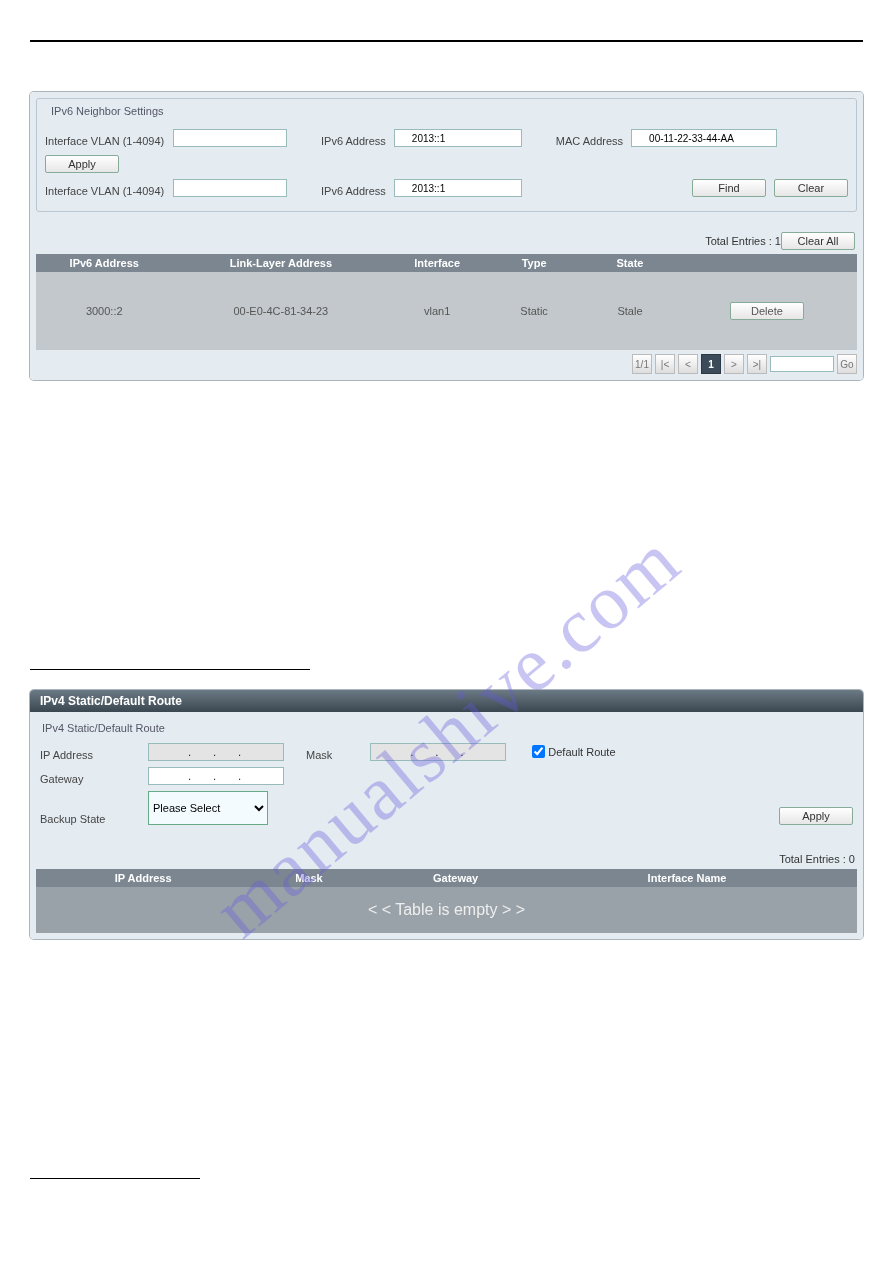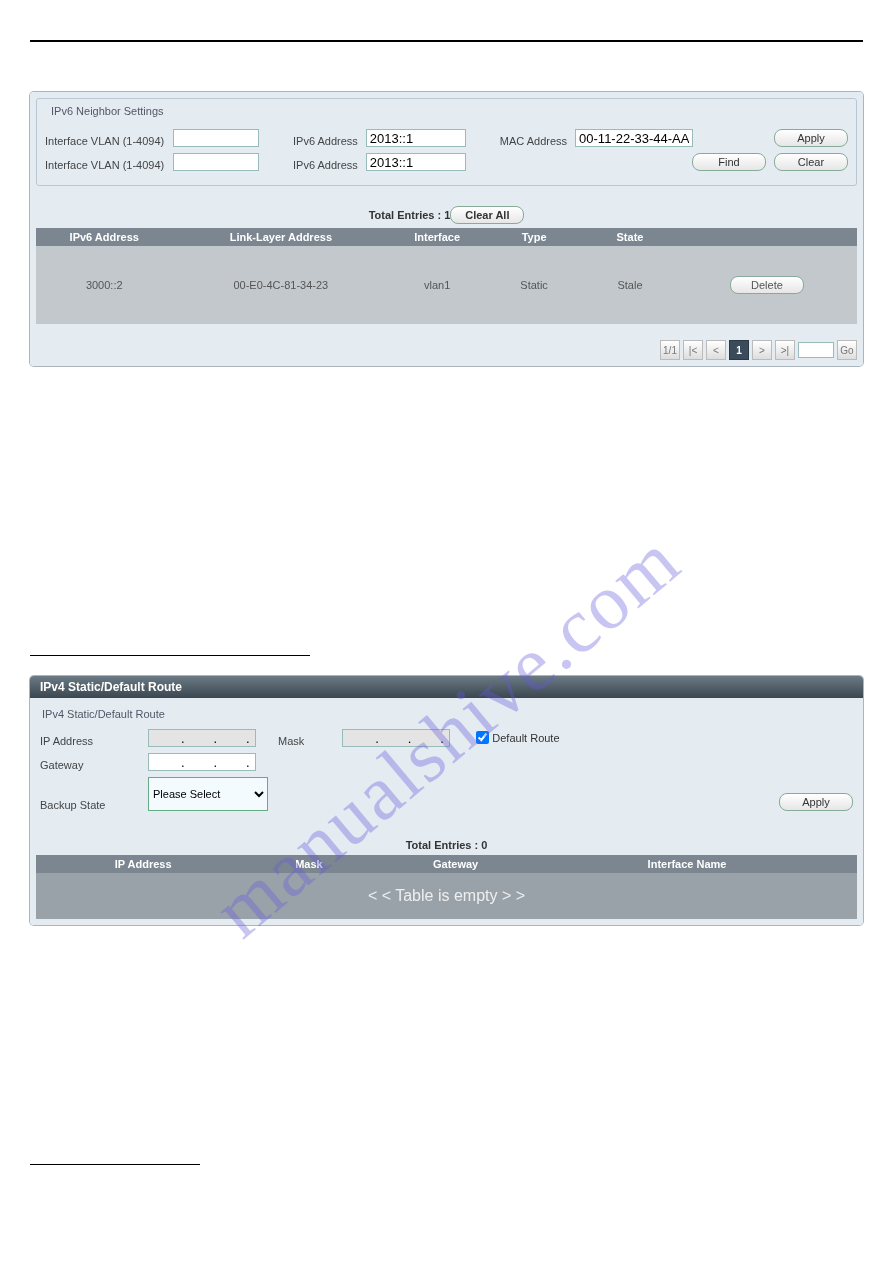--- a/index.html
+++ b/index.html
@@ -5,28 +5,28 @@
 html,body{margin:0;padding:0;background:#fff;font-family:Arial,Helvetica,sans-serif;font-size:11px;color:#333}
 .page{width:893px;margin:0 auto;position:relative;min-height:1263px;padding:0 30px;box-sizing:border-box}
 .rule{border:0;border-top:2px solid #000;margin:40px 0 50px 0}
 .panel{border-radius:4px;overflow:hidden;box-shadow:0 0 0 1px #aab5bd}
 .panel-header{background:linear-gradient(#6c7a85,#3a4750);color:#fff;font-weight:bold;font-size:12px;padding:4px 10px}
 .panel-body{background:#e4ecf2;padding:6px}
 .fieldset{border:1px solid #b8c7d3;border-radius:3px;padding:6px 8px 8px 8px;margin-bottom:20px}
 .fieldset-title{font-size:11px;color:#556;margin:-13px 0 6px 2px;background:#e4ecf2;display:inline-block;padding:0 4px}
 .row{display:flex;align-items:flex-end;gap:8px;margin:6px 0;flex-wrap:wrap}
 .lbl{font-size:11px;color:#444;white-space:nowrap}
-input[type=text]{border:1px solid #9bb;background:#fff;height:16px;padding:0 3px;font-size:13px}
+input[type=text]{border:1px solid #9bb;background:#fff;height:16px;padding:0 17px;font-size:10px}
 input[readonly],input.dim{background:#e4e4e4}
-.btn{background:linear-gradient(#fff,#e6e6e6);border:1px solid #8a9;border-radius:8px;font-size:11px;padding:2px 0;width:72px;text-align:center;cursor:pointer}
-.total-line{display:flex;justify-content:center;align-items:center;font-weight:bold;color:#333;margin:4px 2px}
+.btn{background:linear-gradient(#fff,#e6e6e6);border:1px solid #8a9;border-radius:2px;font-size:11px;padding:2px 0;width:72px;text-align:center;cursor:pointer}
+.total-line{display:flex;justify-content:flex-end;align-items:center;font-weight:normal;color:#333;margin:4px 2px}
 table{width:100%;border-collapse:collapse;font-size:11px}
 thead th{background:#7b8690;color:#fff;font-weight:bold;padding:3px 4px;text-align:center}
 tbody td{background:#c2c8cc;color:#555;text-align:center;padding:14px}
-.paginate{display:flex;justify-content:flex-end;align-items:center;gap:3px;margin-top:16px}
+.paginate{display:flex;justify-content:flex-end;align-items:center;gap:3px;margin-top:4px}
 .pgbtn{background:linear-gradient(#fff,#ddd);border:1px solid #bbb;color:#777;font-size:10px;min-width:18px;height:18px;display:flex;align-items:center;justify-content:center}
 .pgbtn.active{background:#3b4b59;color:#fff;border-color:#2a3945;font-weight:bold}
 .pgbtn.lbl{border:1px solid #bbb}
 .section-spacer{height:280px}
 .underline{border-bottom:1px solid #000;display:inline-block;width:280px;height:1px;margin:8px 0 18px 0}
 .underline.short{width:170px}
 select{border:1px solid #6a8;background:#f4fbff;height:34px;font-size:11px;width:120px}
 .checkbox{display:flex;align-items:center;}
 .empty-row td{background:#9aa2a9!important;color:#eee!important;font-style:normal;font-size:16px}
 .watermark{position:absolute;left:50%;top:55%;transform:translate(-50%,-50%) rotate(-40deg);font-size:78px;font-family:Georgia,serif;color:rgba(100,90,220,0.35);pointer-events:none;white-space:nowrap;letter-spacing:2px}

